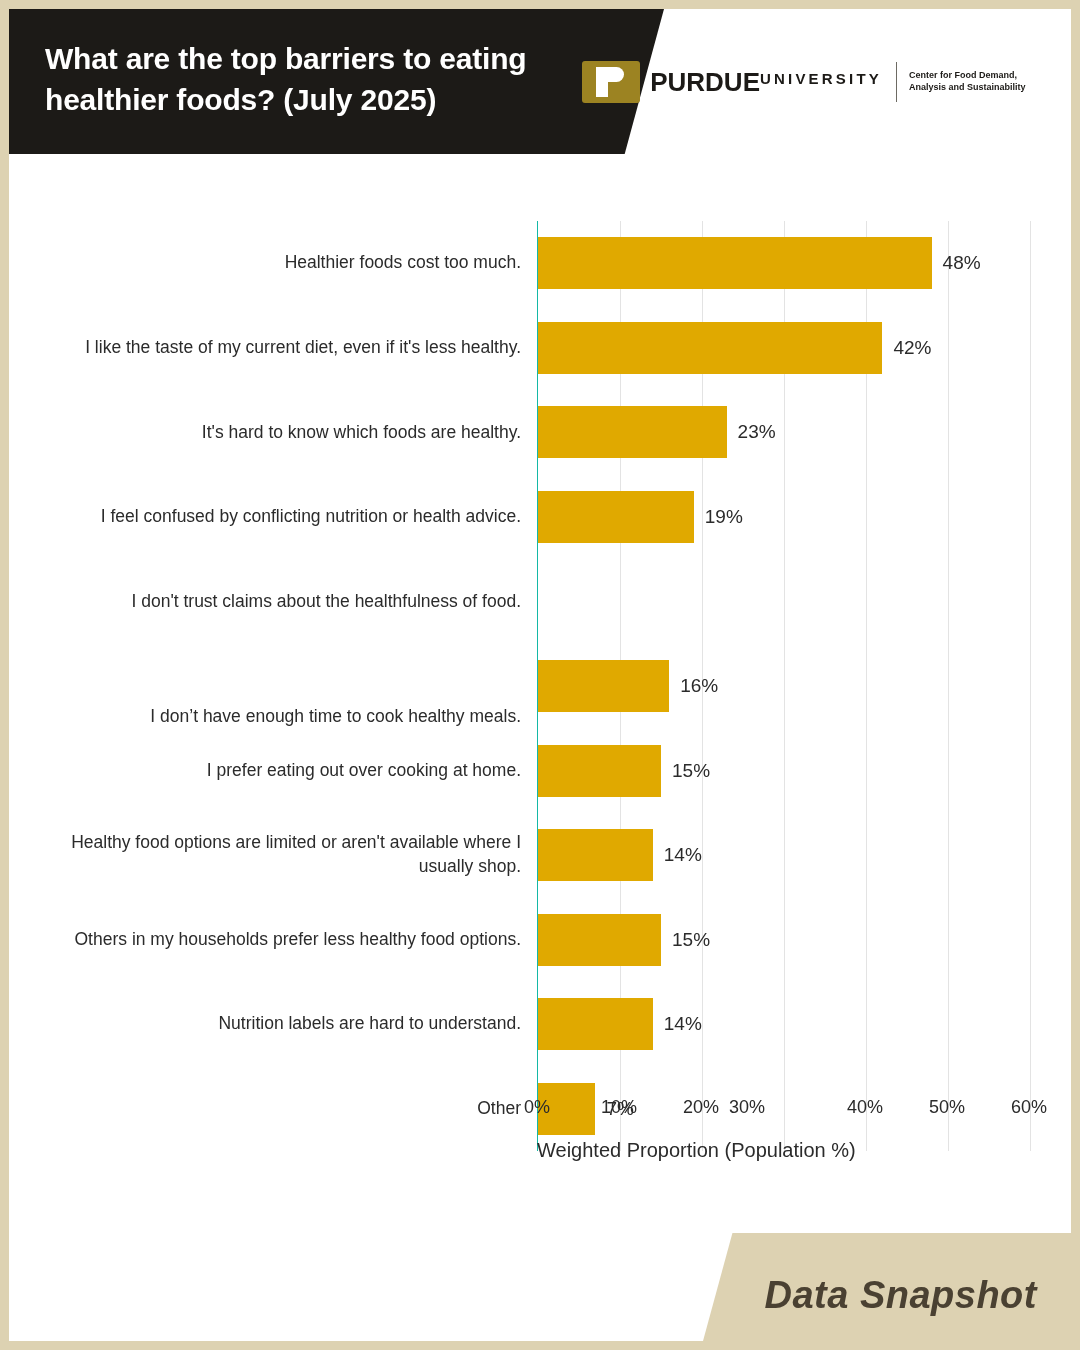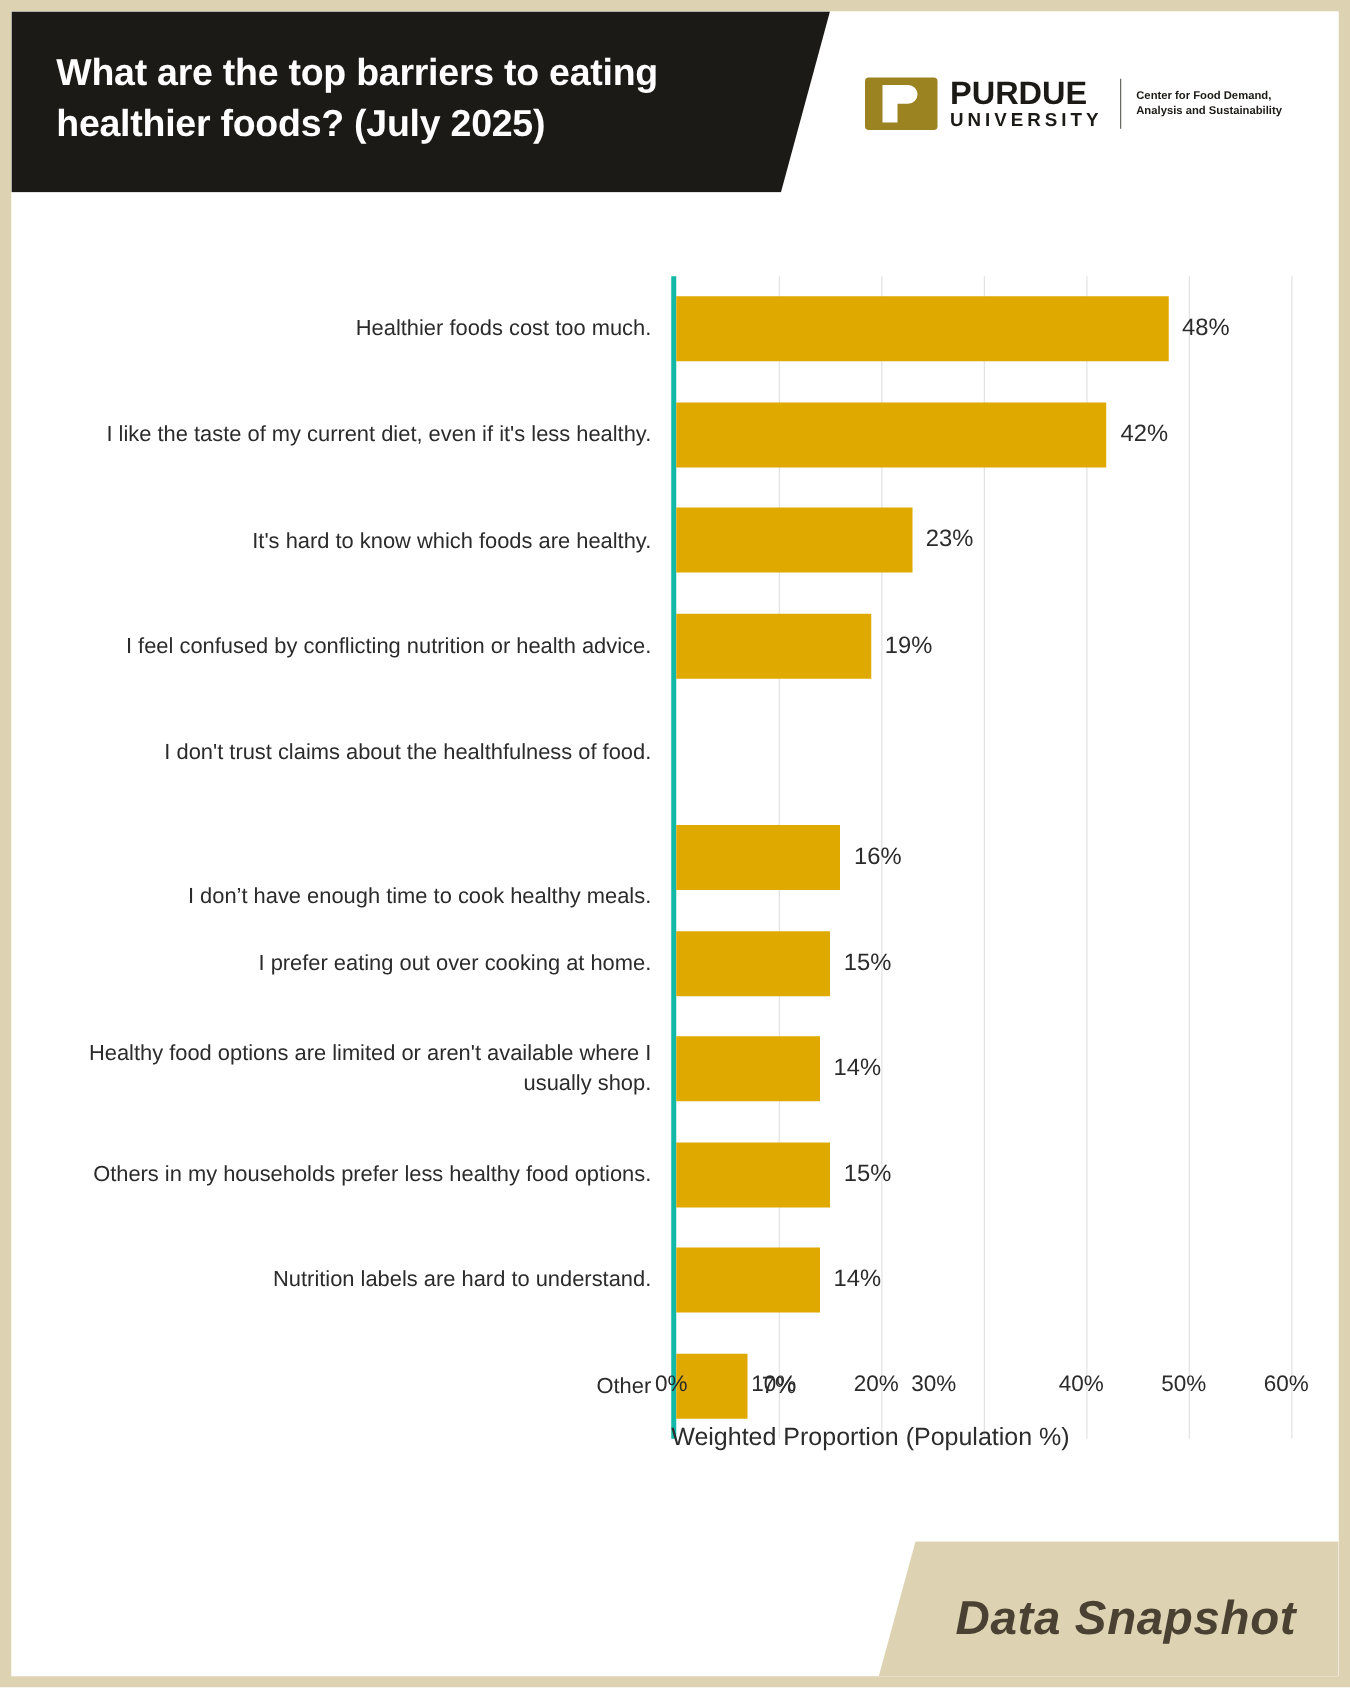--- a/index.html
+++ b/index.html
@@ -79,23 +79,24 @@
     position: absolute;
     left: 22px;
     top: 6px;
     width: 20px;
     height: 15px;
     background: #ffffff;
     border-radius: 0 9px 9px 0;
   }
   #logo-words {
     display: flex;
-    flex-direction: column;
+    flex-direction: row;
     justify-content: center;
     line-height: 1;
+    text-align: center;
   }
   #logo-purdue {
     font-size: 26px;
     font-weight: bold;
     letter-spacing: 0px;
     color: #1c1a17;
   }
   #logo-university {
     font-size: 15px;
     font-weight: bold;
@@ -124,21 +125,21 @@
     top: 150px;
     width: 1062px;
     height: 1090px;
   }
   #plot {
     position: absolute;
     left: 528px;
     top: 62px;
     width: 492px;
     height: 930px;
-    border-left: 4px solid #14b8a6;
+    border-left: 1px solid #14b8a6;
   }
   .gridline {
     position: absolute;
     top: 0;
     bottom: 0;
     width: 1px;
     background: #e3e3e3;
   }
   .bar-row {
     position: absolute;

